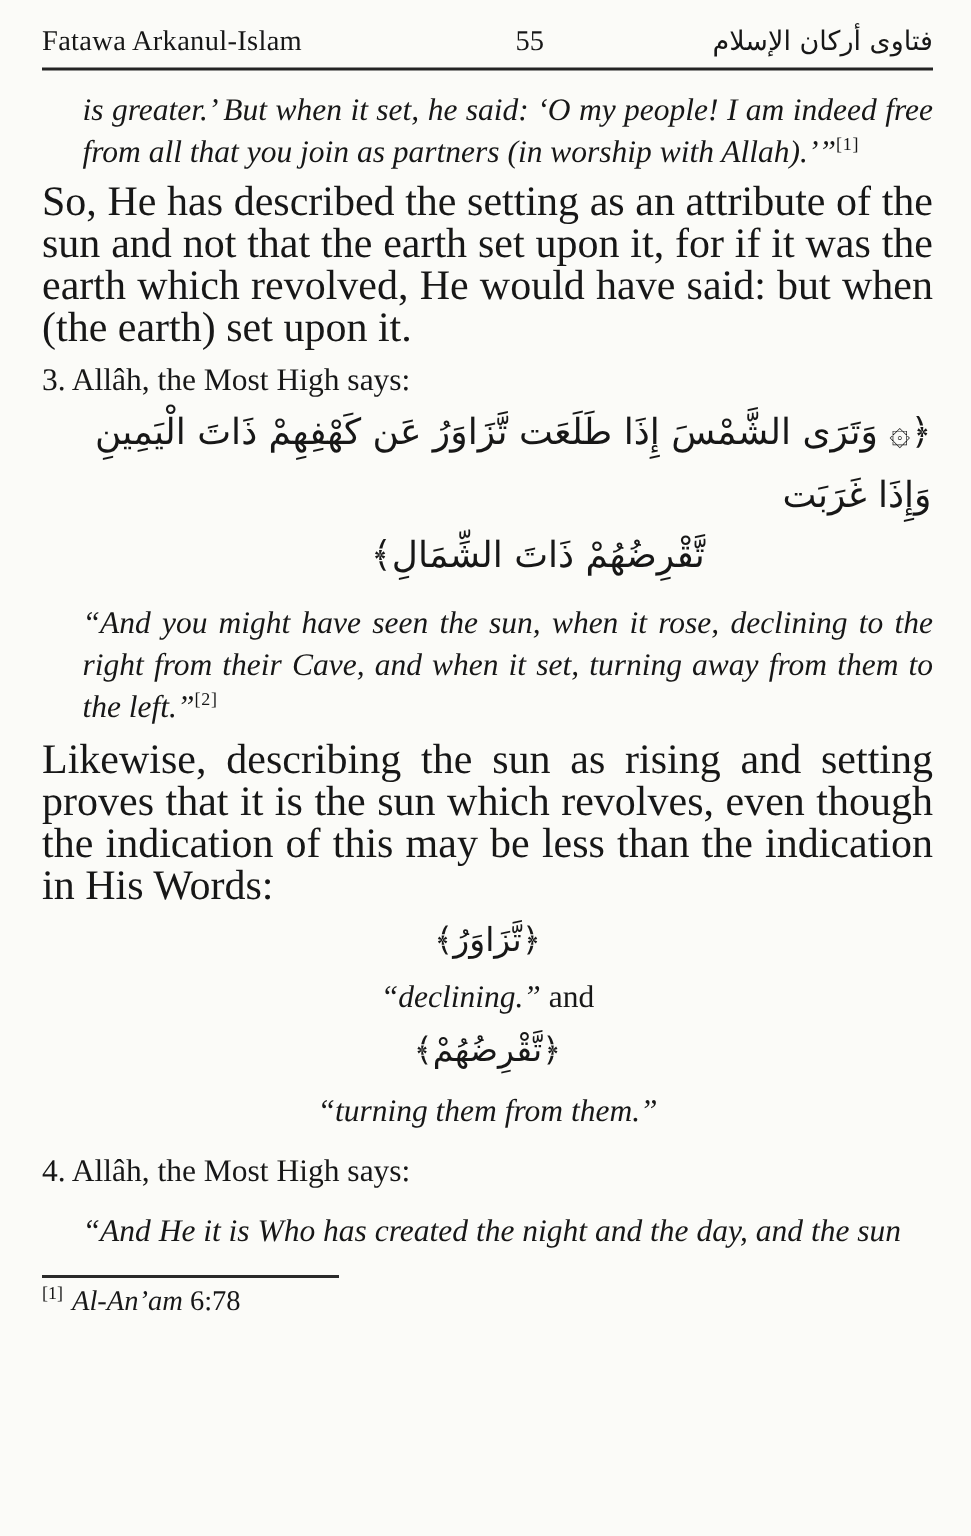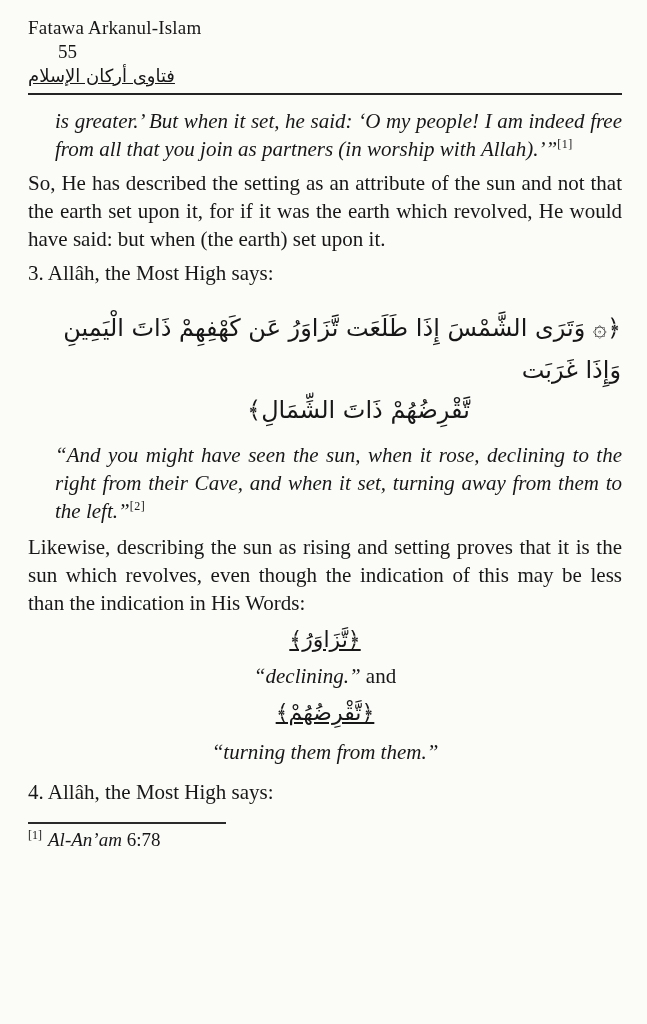--- a/index.html
+++ b/index.html
@@ -8,76 +8,76 @@
     background: #fbfbf8;
     color: #171717;
     font-family: "Liberation Serif", serif;
     overflow: hidden;
   }
   .page { padding: 16px 25px 0 28px; }
 
   
   .header {
     display: flex; justify-content: space-between; align-items: baseline;
-    font-size: 19px; line-height: 24px; flex-direction: column;
+    font-size: 19px; line-height: 24px;
   }
   .header .title-left { letter-spacing: 0.2px; }
   .header .page-num { padding-left: 30px; }
   .header .title-right {
     font-family: "DejaVu Sans", sans-serif;
-    font-size: 18px; direction: rtl; text-decoration: underline;
+    font-size: 18px; direction: rtl;
   }
   .header-rule {
     border: none; border-top: 2px solid #242424;
     margin: 5px 0 0 0;
   }
 
   
   .quote {
     font-style: italic;
     font-size: 21px; line-height: 28px;
     margin: 12px 0 0 27px;
     text-align: justify;
   }
   .para {
-    font-size: 21px; line-height: 28px;
+    font-size: 28px; line-height: 28px;
     margin: 6px 0 0 0;
     text-align: justify;
   }
   .heading {
     font-size: 21px; line-height: 28px;
     margin: 6px 0 0 0;
   }
   sup.fnref {
     font-style: normal; font-size: 12px;
     vertical-align: super; line-height: 0;
     letter-spacing: 0.5px;
   }
 
   
   .arabic {
     font-family: "DejaVu Sans", sans-serif;
     direction: rtl; unicode-bidi: isolate;
   }
   .verse1-l1 {
     font-size: 24px; line-height: 42px;
-    margin-top: 20px; text-align: right;
+    margin-top: 0; text-align: right;
     padding-right: 1px;
   }
   .verse1-l2 {
     font-size: 24px; line-height: 38px;
     text-align: center; margin-left: 67px;
   }
   .verse2 {
     font-size: 23px; line-height: 42px;
     margin-top: 4px; text-align: center;
   }
   .word-quote {
     font-size: 22px; line-height: 34px;
-    margin-top: 6px; text-align: center; text-decoration: underline;
+    margin-top: 6px; text-align: center;
   }
   .centered-line {
     font-size: 21px; line-height: 28px;
     margin-top: 5px; text-align: center;
   }
   .centered-line .qt { font-style: italic; }
   .centered-line .conn { font-style: normal; }
 
   
   .footnotes { margin-top: 16px; }
@@ -123,20 +123,21 @@
 
   <div class="centered-line"><span class="qt">“declining.”</span> <span class="conn">and</span></div>
 
   <div class="arabic word-quote" dir="rtl">﴿تَّقْرِضُهُمْ﴾</div>
 
   <div class="centered-line" style="margin-top:8px"><span class="qt">“turning them from them.”</span></div>
 
   <div class="heading" style="margin-top:12px">4. Allâh, the Most High says:</div>
 
 
+  <div class="quote">“And He it is Who has created the night and the day, and the sun</div>
 
   <div class="footnotes">
     <hr class="fn-rule">
     <div class="fn-line"><sup class="fn-marker">[1]</sup><span class="fn-source">Al-An’am</span> <span class="fn-ref">6:78</span></div>
 
   </div>
 
 </div>
 
 </body></html>

